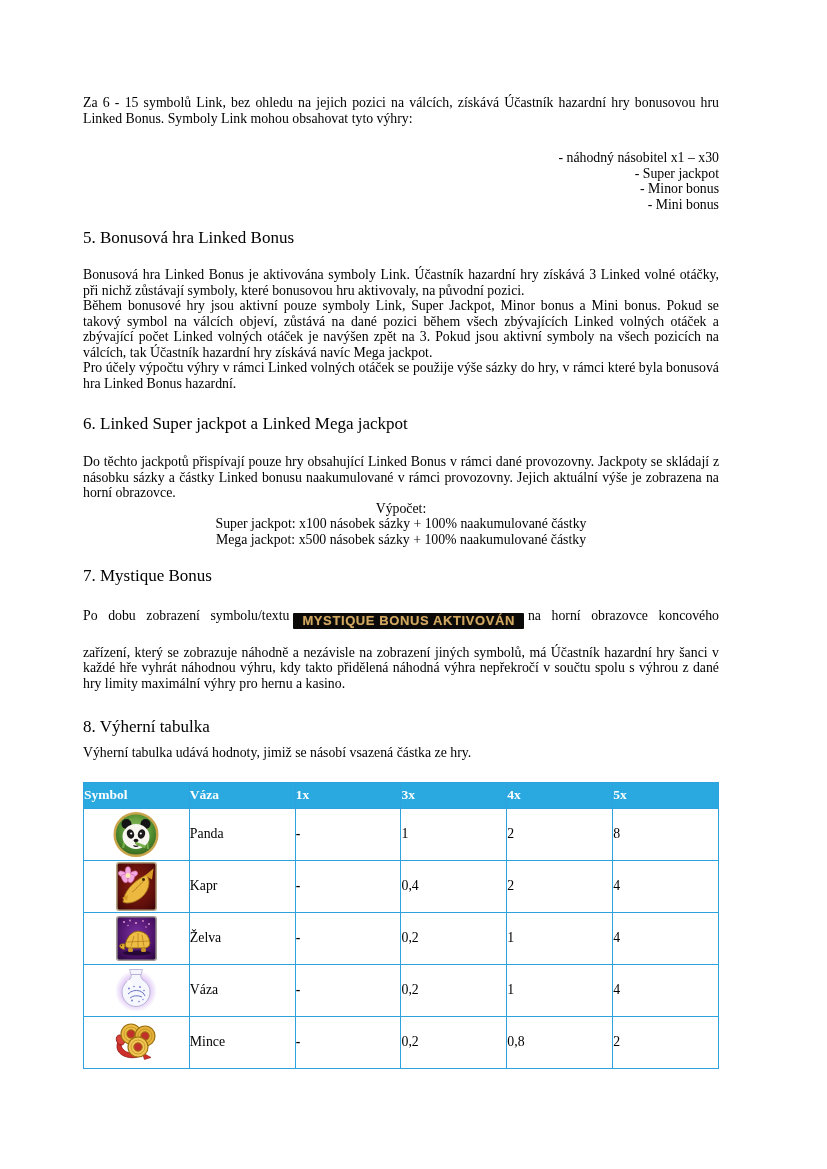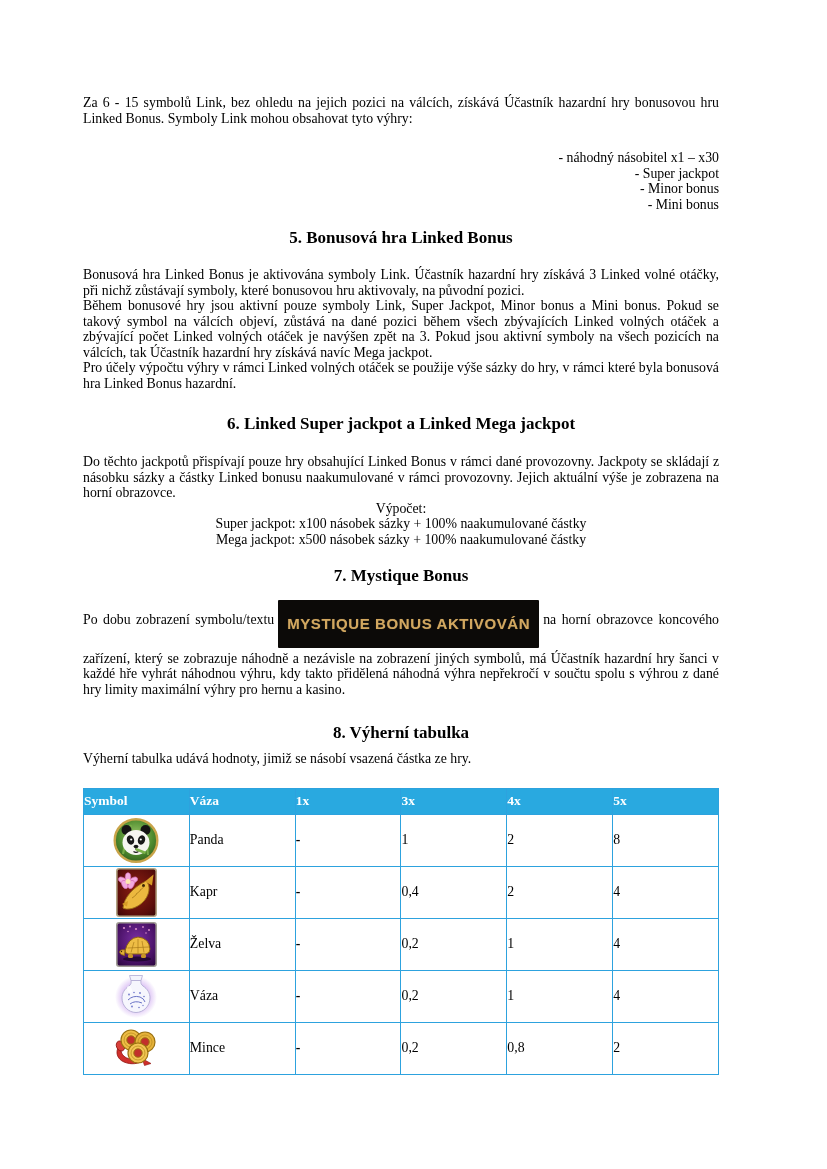--- a/index.html
+++ b/index.html
@@ -6,35 +6,35 @@
   body{width:827px;height:1169px;overflow:hidden;}
   .page{
     position:relative;width:827px;height:1169px;background:#fff;
     font-family:"Liberation Serif","DejaVu Serif",serif;color:#000;
   }
   .content{position:absolute;left:83px;top:0;width:636px;}
   p{margin:0;font-size:13.8px;line-height:15.5px;text-align:justify;}
   .intro-para{padding-top:95px;}
   .list{margin-top:24px;}
   .list p{text-align:right;}
-  h2{font-size:17px;line-height:20px;font-weight:bold;margin:0;text-align:center;}
+  h2{font-size:17px;line-height:20px;font-weight:normal;margin:0;text-align:left;}
   .h5{margin-top:16px;}
   .p5{margin-top:19px;}
   .h6{margin-top:23px;}
   .p6{margin-top:20px;}
   .p6 .calc{text-align:center;}
   .h7{margin-top:19px;}
   .p7{margin-top:11px;}
   .h8{margin-top:26px;}
   .p8{margin-top:8px;text-align:left;}
   .badge{
     display:inline-block;background:#0c0a08;color:#d2a75f;
     font-family:"Liberation Sans","DejaVu Sans",sans-serif;
-    font-weight:bold;font-size:15px;letter-spacing:0.6px;
-    padding:16px 9px;margin:3px 4px;vertical-align:-5px;border-radius:1px;
+    font-weight:bold;font-size:13px;letter-spacing:0.6px;
+    padding:0 9px;margin:16px 4px;vertical-align:-5px;border-radius:1px;
     text-shadow:0 0 1px rgba(255,220,150,0.35);white-space:nowrap;
   }
   table.paytable{
     margin-top:21px;width:636px;table-layout:fixed;border-collapse:collapse;
   }
   .paytable th,.paytable td{
     border:1.6px solid #2da2de;text-align:left;vertical-align:middle;padding:0;
   }
   .paytable thead th{
     background:#29a9e0;color:#fff;font-size:13.5px;font-weight:bold;height:25px;

